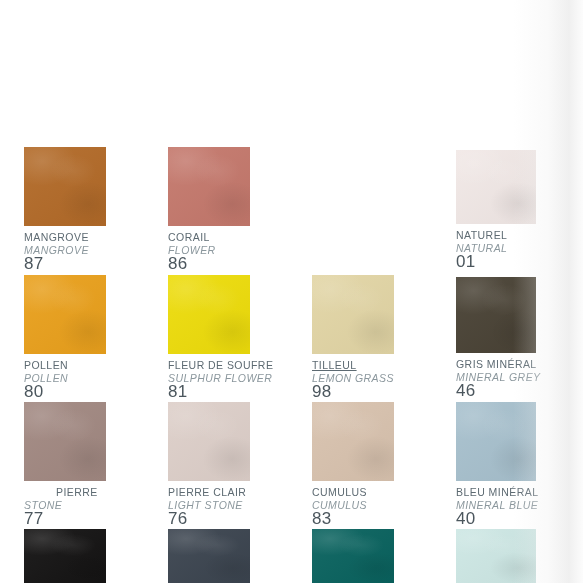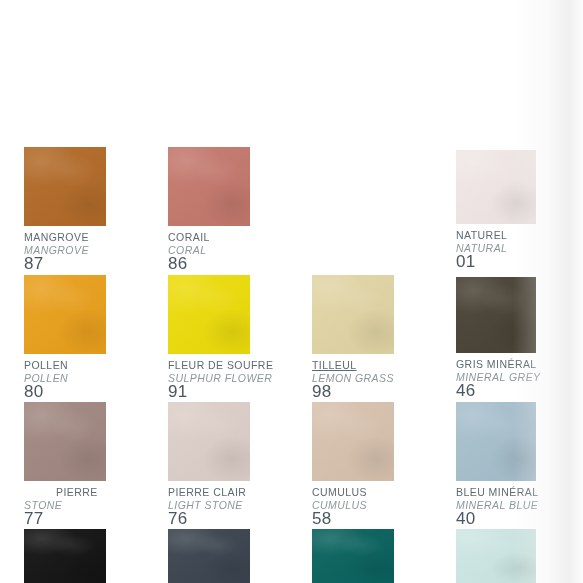--- a/index.html
+++ b/index.html
@@ -91,21 +91,21 @@
         <div class="swatch-labels">
           <div class="lbl-fr" style="color: rgb(93, 106, 114);">MANGROVE</div>
           <div class="lbl-en" style="color: rgb(139, 151, 157);">MANGROVE</div>
           <div class="lbl-num" style="color: rgb(75, 86, 93);">87</div>
         </div>
       </div>
       <div class="swatch-cell" style="left: 168px; top: 147px;">
         <div class="swatch-chip" style="width: 82px; height: 79px; background-color: rgb(196, 120, 108);"></div>
         <div class="swatch-labels">
           <div class="lbl-fr" style="color: rgb(93, 106, 114);">CORAIL</div>
-          <div class="lbl-en" style="color: rgb(139, 151, 157);">CORAL</div>
+          <div class="lbl-en" style="color: rgb(139, 151, 157);">FLOWER</div>
           <div class="lbl-num" style="color: rgb(75, 86, 93);">86</div>
         </div>
       </div>
       <div class="swatch-cell" style="left: 456px; top: 150px;">
         <div class="swatch-chip" style="width: 80px; height: 74px; background-color: rgb(241, 232, 230);"></div>
         <div class="swatch-labels">
           <div class="lbl-fr" style="color: rgb(93, 106, 114);">NATUREL</div>
           <div class="lbl-en" style="color: rgb(139, 151, 157);">NATURAL</div>
           <div class="lbl-num" style="color: rgb(75, 86, 93);">01</div>
         </div>
@@ -116,21 +116,21 @@
           <div class="lbl-fr" style="color: rgb(93, 106, 114);">POLLEN</div>
           <div class="lbl-en" style="color: rgb(139, 151, 157);">POLLEN</div>
           <div class="lbl-num" style="color: rgb(75, 86, 93);">80</div>
         </div>
       </div>
       <div class="swatch-cell" style="left: 168px; top: 275px;">
         <div class="swatch-chip" style="width: 82px; height: 79px; background-color: rgb(237, 220, 11);"></div>
         <div class="swatch-labels">
           <div class="lbl-fr" style="color: rgb(93, 106, 114);">FLEUR DE SOUFRE</div>
           <div class="lbl-en" style="color: rgb(139, 151, 157);">SULPHUR FLOWER</div>
-          <div class="lbl-num" style="color: rgb(75, 86, 93);">91</div>
+          <div class="lbl-num" style="color: rgb(75, 86, 93);">81</div>
         </div>
       </div>
       <div class="swatch-cell" style="left: 312px; top: 275px;">
         <div class="swatch-chip" style="width: 82px; height: 79px; background-color: rgb(226, 213, 165);"></div>
         <div class="swatch-labels">
           <div class="lbl-fr" style="color: rgb(93, 106, 114); text-decoration: underline;">TILLEUL</div>
           <div class="lbl-en" style="color: rgb(139, 151, 157);">LEMON GRASS</div>
           <div class="lbl-num" style="color: rgb(75, 86, 93);">98</div>
         </div>
       </div>
@@ -156,21 +156,21 @@
           <div class="lbl-fr" style="color: rgb(93, 106, 114);">PIERRE CLAIR</div>
           <div class="lbl-en" style="color: rgb(139, 151, 157);">LIGHT STONE</div>
           <div class="lbl-num" style="color: rgb(75, 86, 93);">76</div>
         </div>
       </div>
       <div class="swatch-cell" style="left: 312px; top: 402px;">
         <div class="swatch-chip" style="width: 82px; height: 79px; background-color: rgb(216, 194, 174);"></div>
         <div class="swatch-labels">
           <div class="lbl-fr" style="color: rgb(93, 106, 114);">CUMULUS</div>
           <div class="lbl-en" style="color: rgb(139, 151, 157);">CUMULUS</div>
-          <div class="lbl-num" style="color: rgb(75, 86, 93);">58</div>
+          <div class="lbl-num" style="color: rgb(75, 86, 93);">83</div>
         </div>
       </div>
       <div class="swatch-cell" style="left: 456px; top: 402px;">
         <div class="swatch-chip" style="width: 80px; height: 79px; background-color: rgb(167, 192, 205);"></div>
         <div class="swatch-labels">
           <div class="lbl-fr" style="color: rgb(93, 106, 114);">BLEU MINÉRAL</div>
           <div class="lbl-en" style="color: rgb(139, 151, 157);">MINERAL BLUE</div>
           <div class="lbl-num" style="color: rgb(75, 86, 93);">40</div>
         </div>
       </div>

